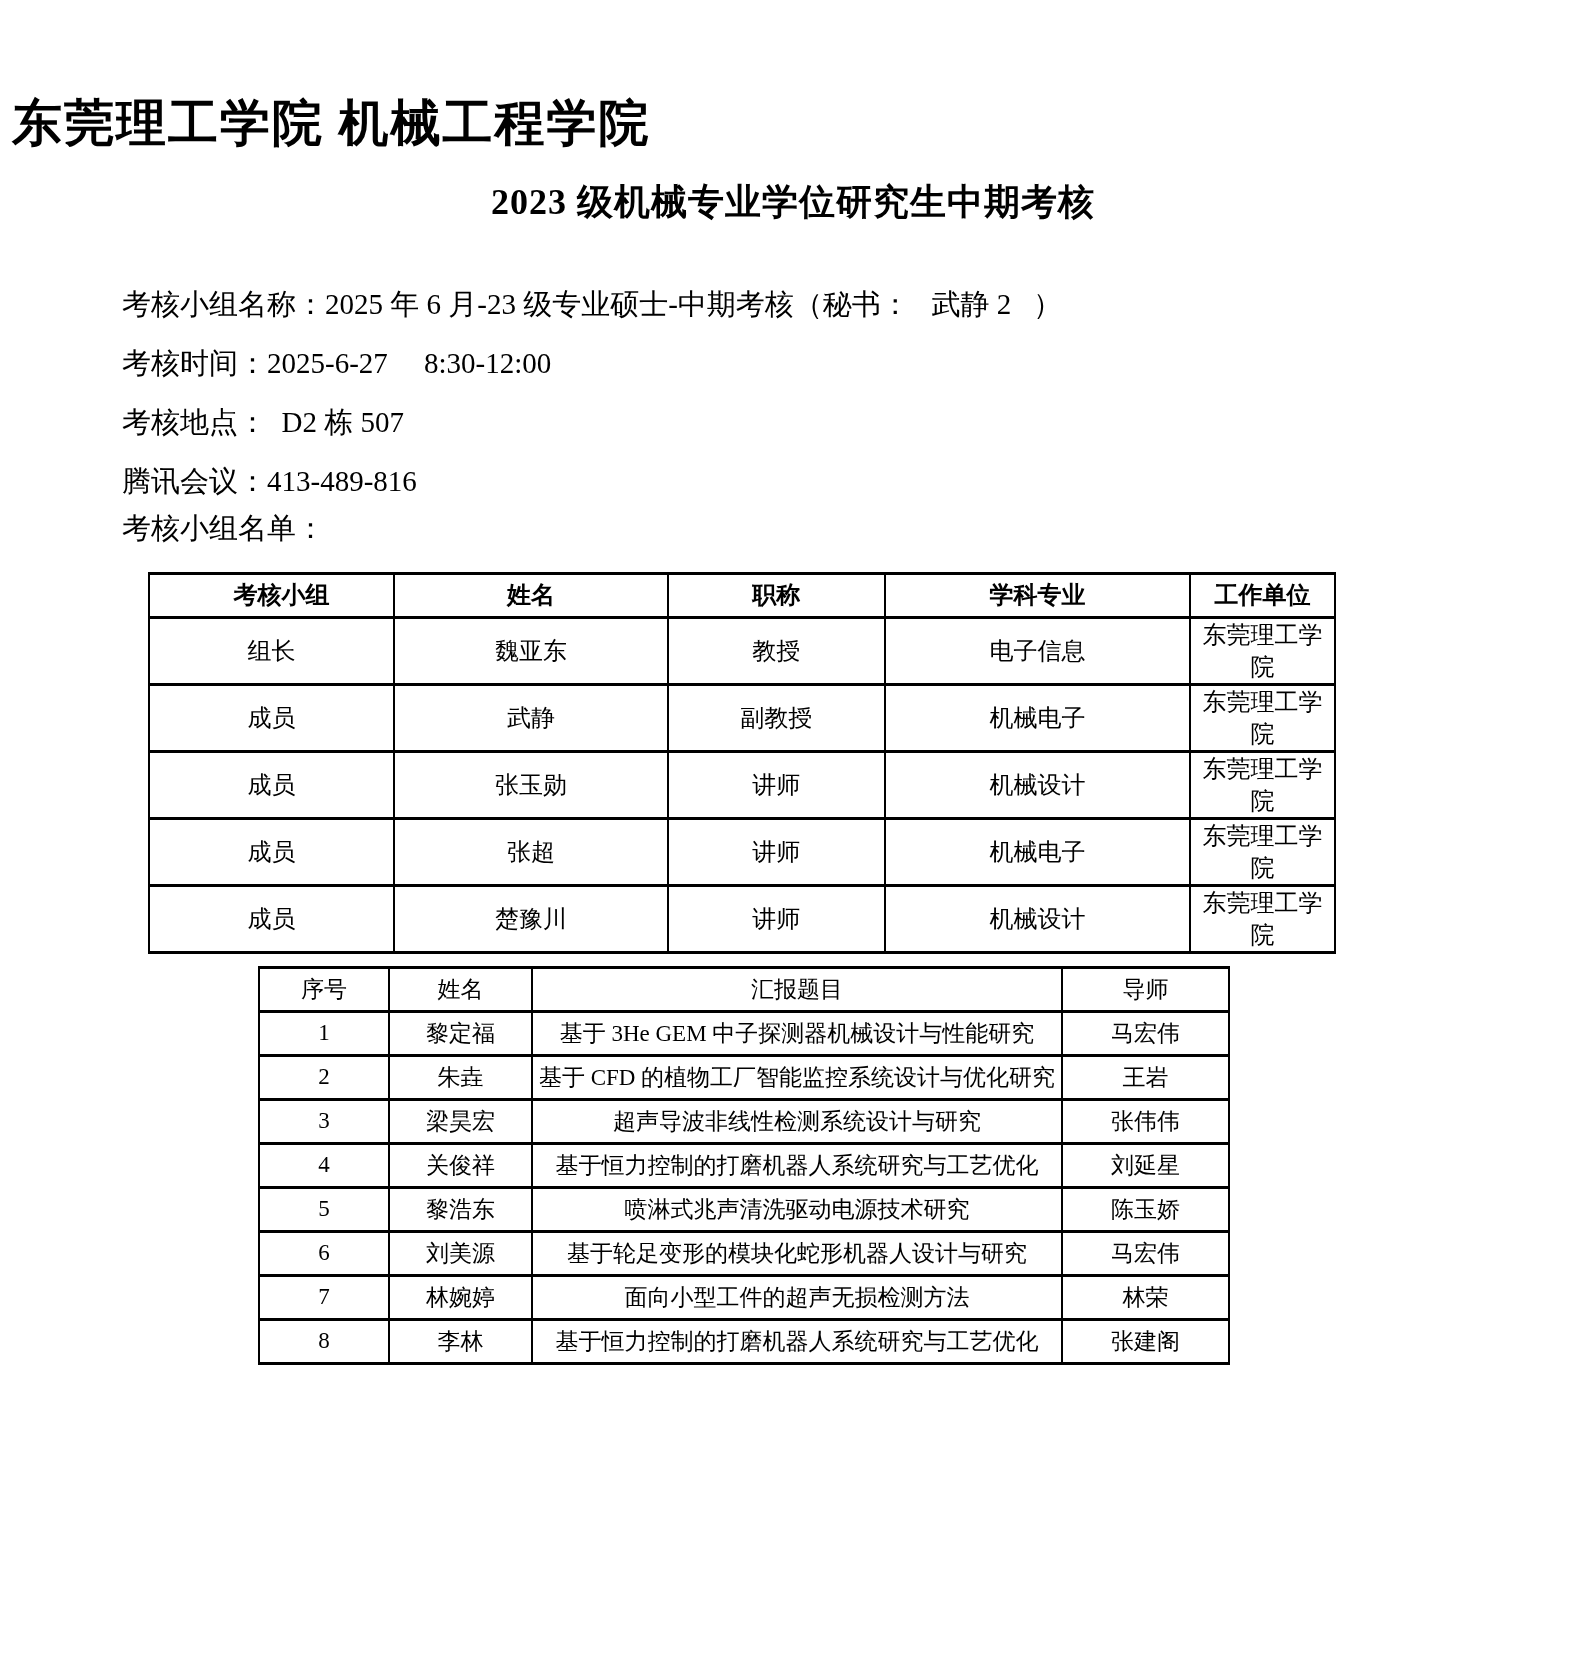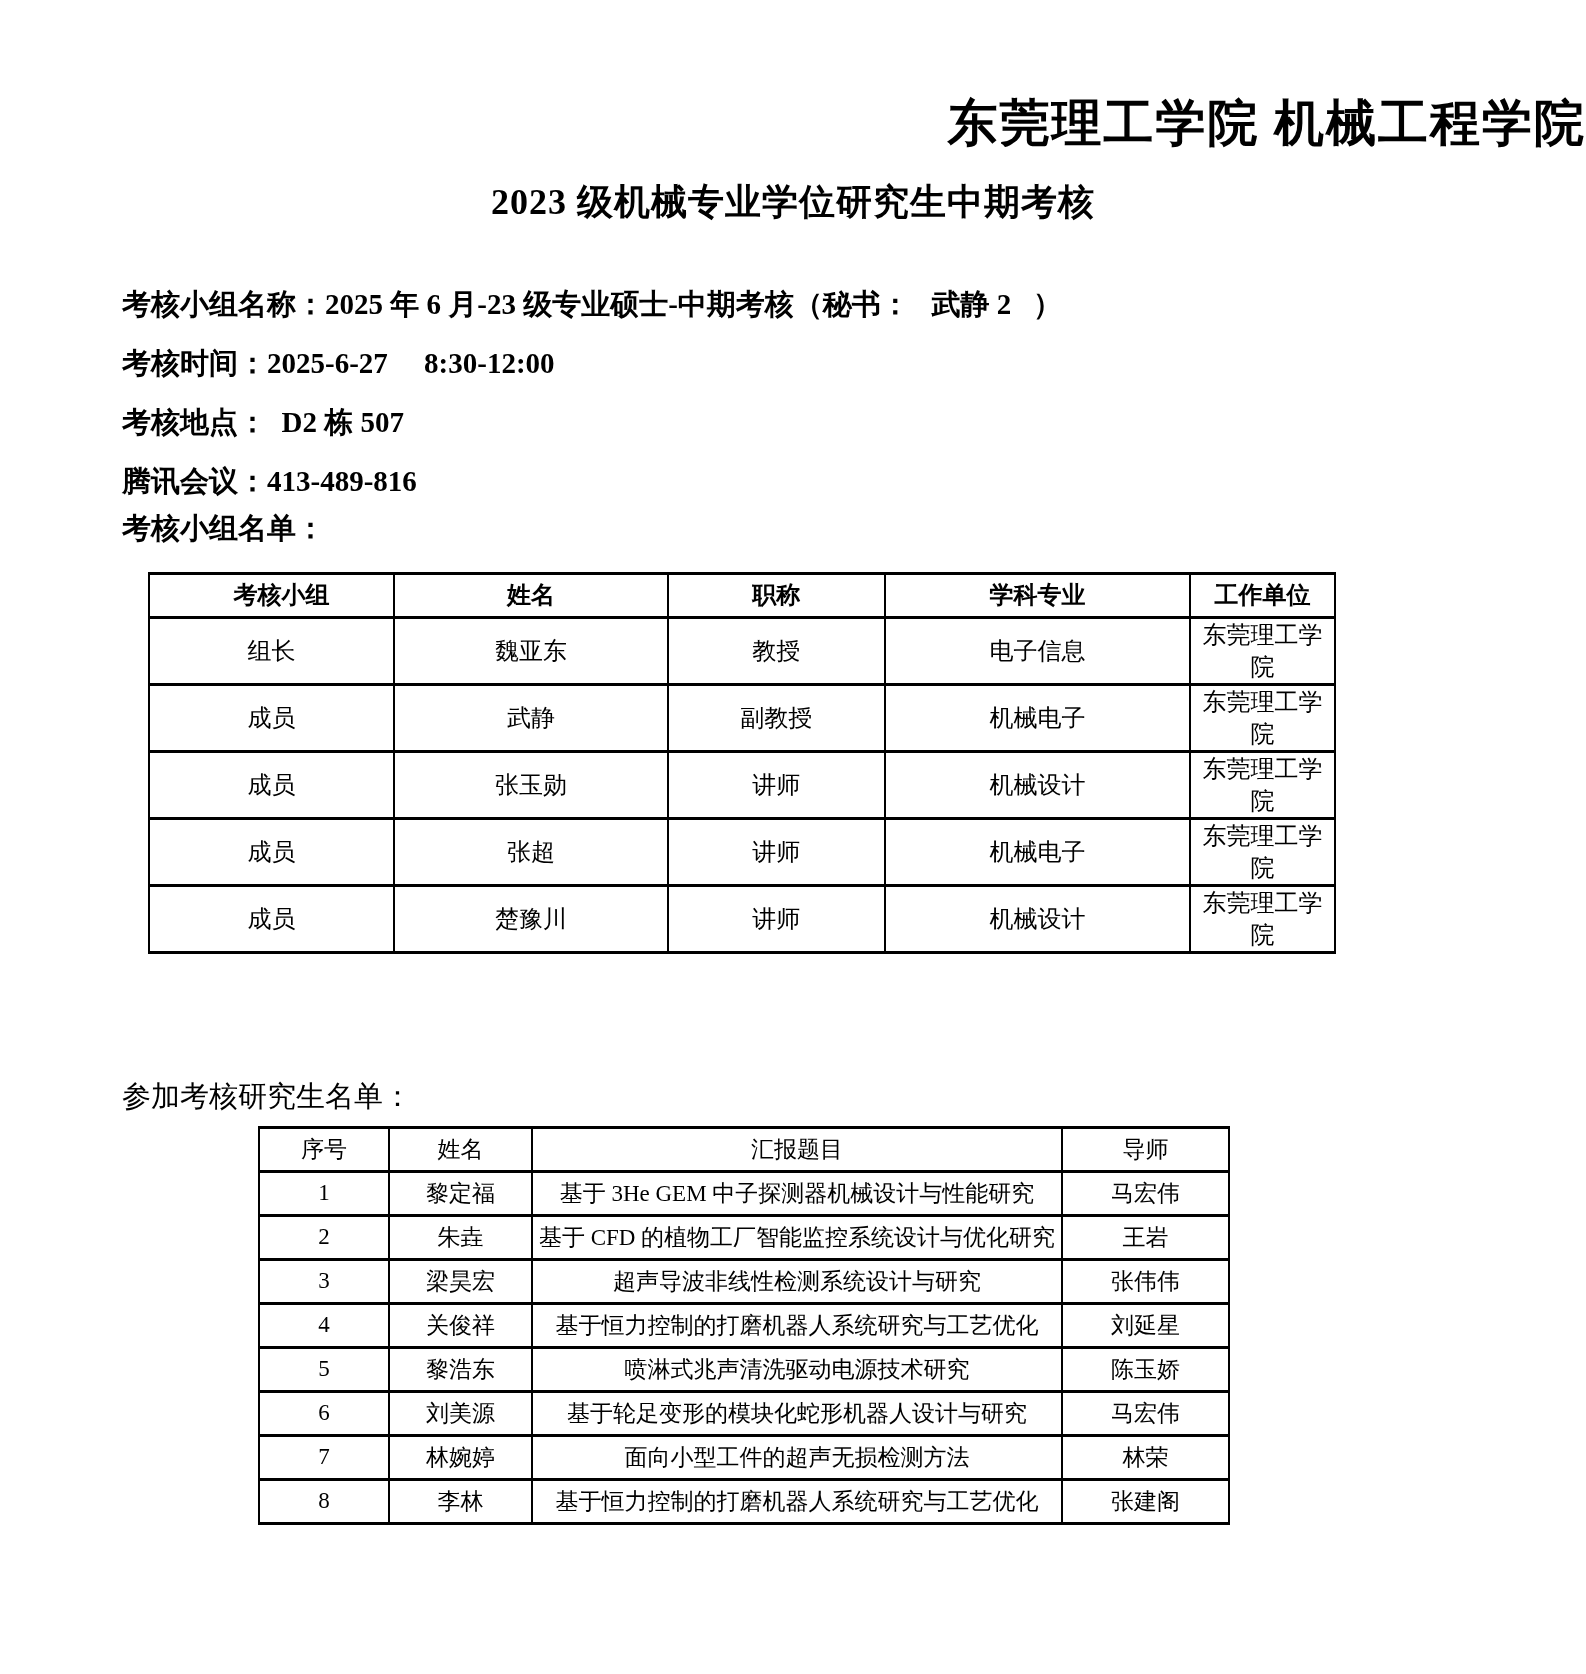--- a/index.html
+++ b/index.html
@@ -7,41 +7,40 @@
     position:relative;
     width:1586px;
     height:1674px;
     background:#ffffff;
     color:#000000;
     font-family:"Liberation Serif","DejaVu Serif",serif;
     overflow:hidden;
   }
   .title {
     margin:92px 0 0 12px;
-    text-align:right;
+    text-align:left;
     font-size:50px;
     font-weight:bold;
     line-height:1.25;
     letter-spacing:2px;
   }
   .subtitle {
     margin:26px 0 0 0;
     text-align:center;
     font-size:36px;
     font-weight:bold;
     line-height:1.2;
     letter-spacing:1px;
   }
   .info { margin:62px 0 0 122px; }
   .info p {
     font-size:29px;
     line-height:36px;
     margin:0 0 23px 0;
     white-space:pre-wrap;
-    font-weight:bold;
   }
   .info p.tight { margin-bottom:11px; }
   .students-label {
     margin:124px 0 0 122px;
     font-size:29px;
     line-height:36px;
   }
   table { border-collapse:collapse; table-layout:fixed; }
   th, td {
     border-top:3px solid #000;
@@ -130,21 +129,20 @@
       <tr>
         <td>成员</td>
         <td>楚豫川</td>
         <td>讲师</td>
         <td>机械设计</td>
         <td>东莞理工学院</td>
       </tr>
     </tbody>
   </table>
 
-  <p class="students-label">参加考核研究生名单：</p>
 
   <table class="t2">
     <thead>
       <tr>
         <th class="c0">序号</th>
         <th class="c1">姓名</th>
         <th class="c2">汇报题目</th>
         <th class="c3">导师</th>
       </tr>
     </thead>

